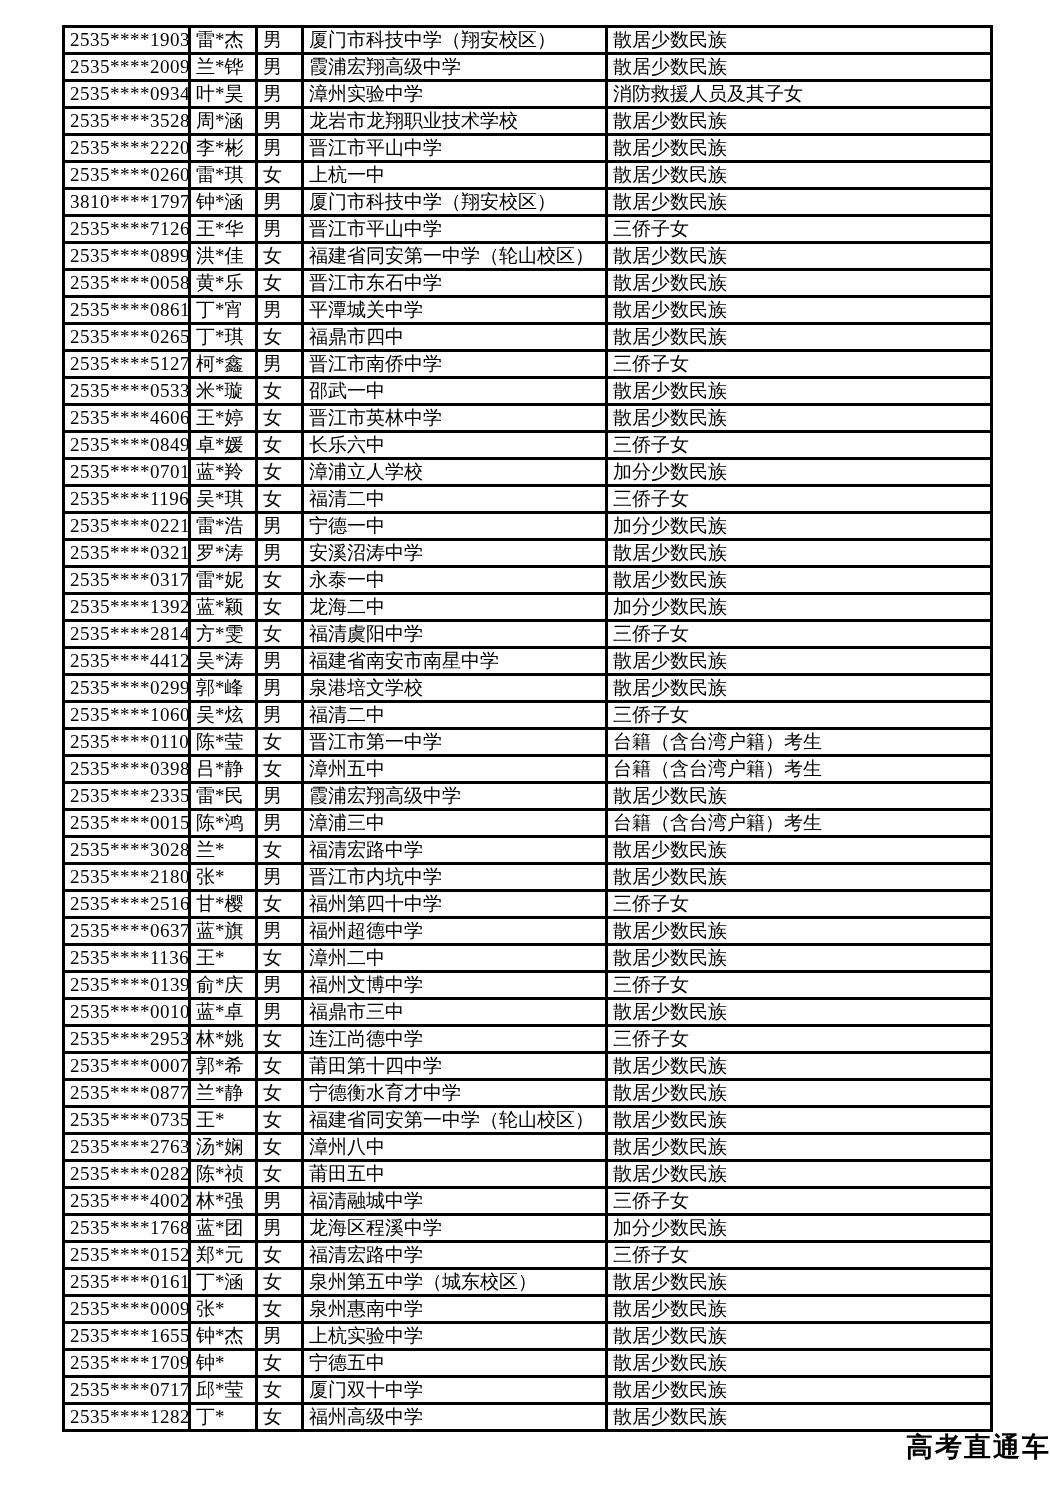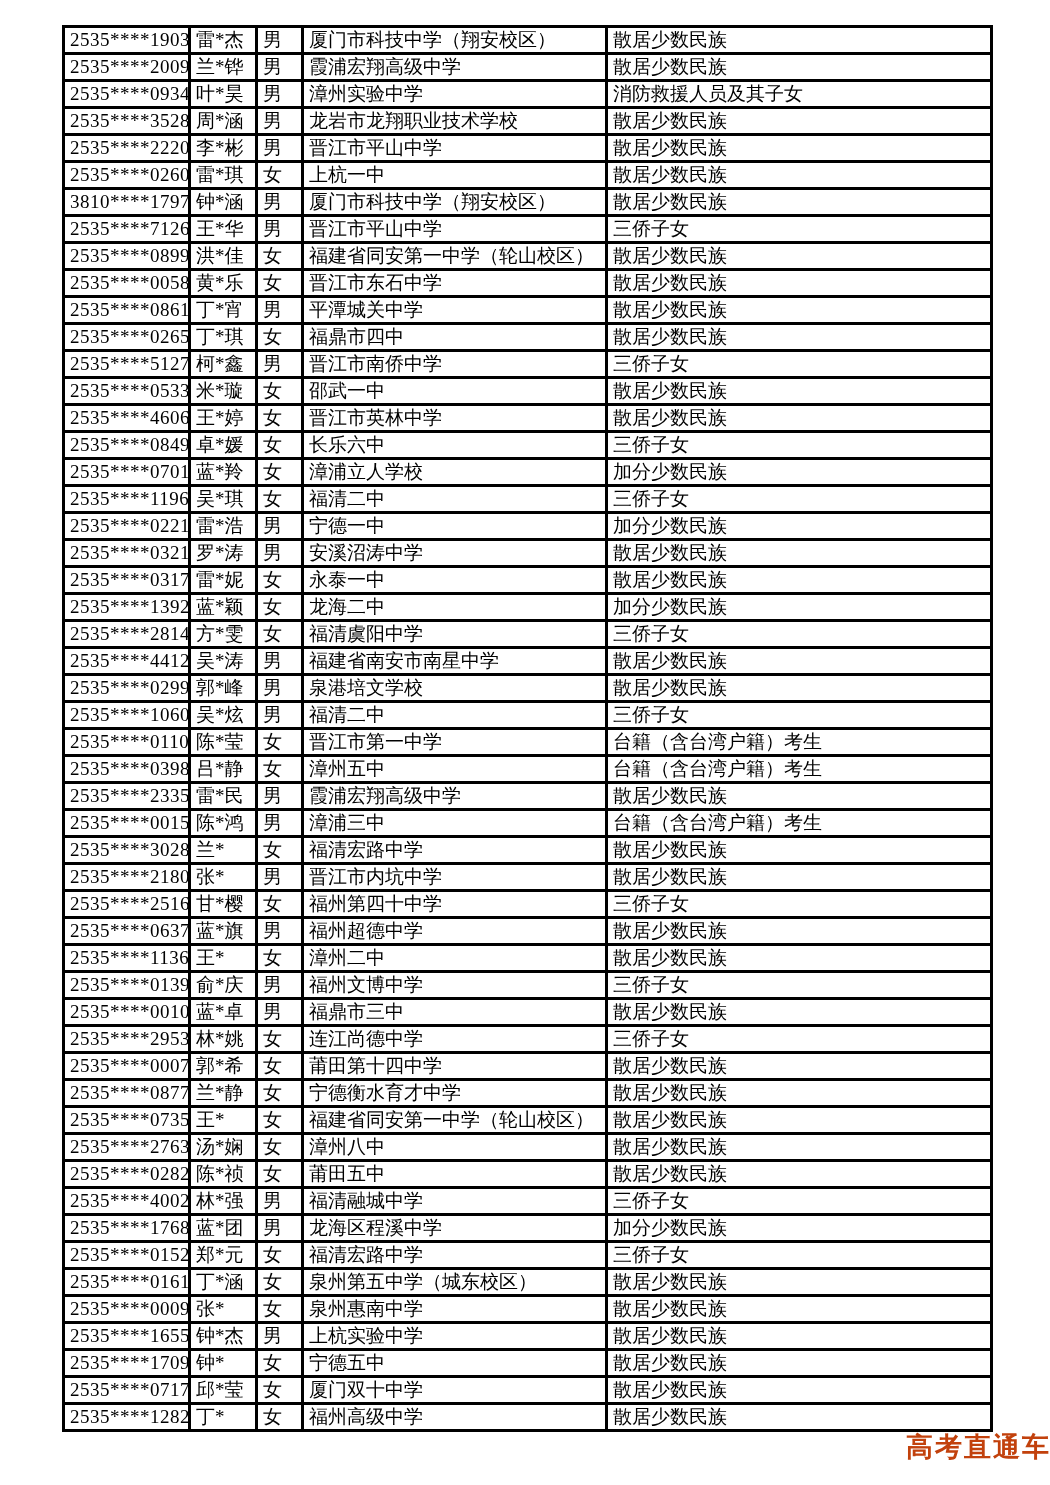--- a/index.html
+++ b/index.html
@@ -414,13 +414,13 @@
       <tr>
       <td class="c-id">2535****1282</td>
       <td class="c-name">丁*</td>
       <td class="c-gender">女</td>
       <td class="c-school">福州高级中学</td>
       <td class="c-category">散居少数民族</td>
     </tr>
     </tbody>
 </table>
 
-<div class="watermark" style="color: #c2410c;">高考直通车</div>
+<div class="watermark" style="color: #000000;">高考直通车</div>
 
 </body></html>

